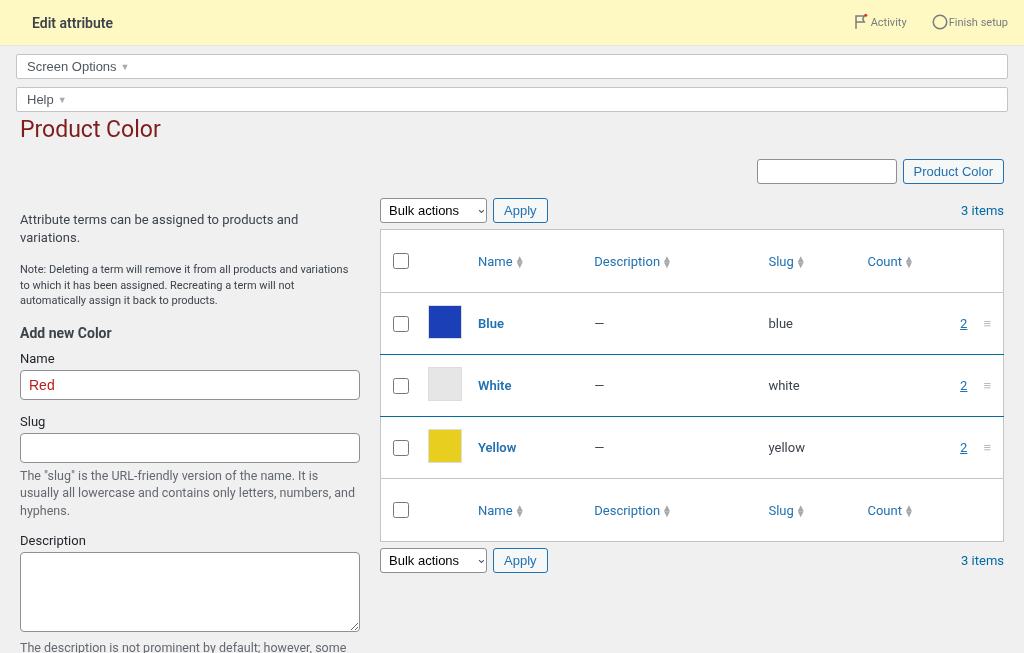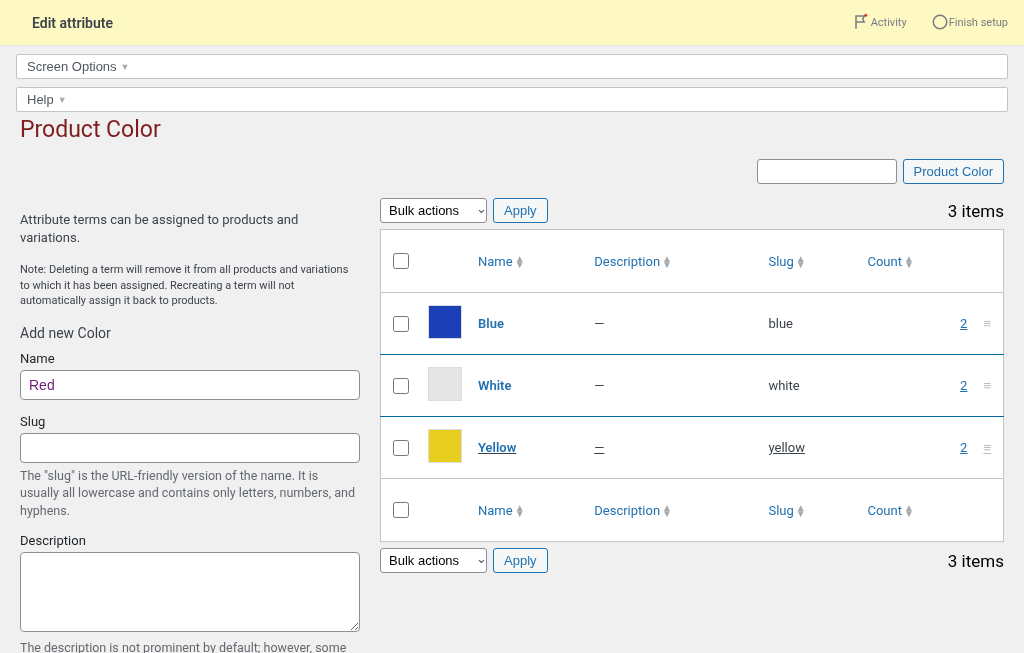--- a/index.html
+++ b/index.html
@@ -32,58 +32,58 @@
     display: flex; align-items: center; gap: 4px;
   }
   .tab-btn .tri { font-size: 9px; color: #a7aaad; }
   .wrap { padding: 0 20px 40px 20px; }
   h1.page-title { font-size: 23px; font-weight: 400; margin: 4px 0 16px 0; color: #7f1d1d; }
   .two-col { display: flex; gap: 20px; align-items: flex-start; }
   .left-col { width: 340px; flex-shrink: 0; }
   .right-col { flex: 1; }
   .intro { font-size: 13px; margin-bottom: 15px; line-height: 1.4; }
   .note { font-size: 11px; line-height: 1.4; margin-bottom: 16px; }
-  .sub-head { font-weight: 400; font-size: 14px; margin-bottom: 10px; }
+  .sub-head { font-weight: 700; font-size: 14px; margin-bottom: 10px; }
   .form-field { margin-bottom: 14px; }
   .form-field label { display: block; font-size: 13px; margin-bottom: 4px; color: #1d2327; }
   .form-field input[type=text], .form-field textarea {
     width: 100%; border: 1px solid #8c8f94; border-radius: 4px; padding: 6px 8px;
-    font-size: 14px; background: #fff; color: #701a75;
+    font-size: 14px; background: #fff; color: #b91c1c;
   }
   .form-field textarea { height: 80px; resize: both; }
   .help { font-size: 12.5px; color: #646970; margin-top: 4px; line-height: 1.4; }
   .search-row { display: flex; justify-content: flex-end; gap: 6px; margin-bottom: 14px; }
   .search-row input {
     border: 1px solid #8c8f94; border-radius: 3px; padding: 3px 8px; width: 140px; font-size: 13px;
   }
   .secondary-btn {
     background: #f6f7f7; border: 1px solid #2271b1; color: #2271b1; border-radius: 3px;
     padding: 4px 10px; font-size: 13px; cursor: pointer;
   }
   .tablenav { display: flex; justify-content: space-between; align-items: center; margin-bottom: 6px; }
   .bulk-select {
     border: 1px solid #8c8f94; border-radius: 3px; padding: 4px 26px 4px 8px; font-size: 13px;
     background: #fff; appearance: none; position: relative;
   }
   .bulk-wrap { position: relative; display: inline-flex; align-items: flex-end; gap: 6px; }
   .bulk-wrap::after {
     content: "⌄"; position: absolute; left: 96px; top: 3px; color: #50575e; pointer-events: none;
   }
-  .item-count { font-size: 17px; color: #000000; }
+  .item-count { font-size: 13px; color: #0369a1; }
   table.wp-list {
     width: 100%; border-collapse: collapse; background: #fff; border: 1px solid #c3c4c7;
   }
   table.wp-list thead th, table.wp-list tfoot th {
     text-align: left; font-weight: 400; font-size: 13px; padding: 20px 8px;
     color: #2271b1; border-bottom: 1px solid #c3c4c7; border-top: 1px solid #c3c4c7;
   }
   table.wp-list th.cb { width: 32px; text-align: center; }
   table.wp-list th .sort { color: #a7aaad; font-size: 10px; margin-left: 2px; display:inline-block; line-height:0.6; vertical-align: middle;}
   table.wp-list td { padding: 12px 8px; border-bottom: 1px solid #0369a1; vertical-align: middle; font-size: 13px; }
-  table.wp-list tbody tr:last-child td { border-bottom: none; text-decoration: underline; }
+  table.wp-list tbody tr:last-child td { border-bottom: none; }
   .swatch-sq { width: 34px; height: 34px; border: 1px solid #ddd; display: inline-block; }
   .term-link { color: #2271b1; font-weight: 600; text-decoration: none; }
   .count-link { color: #2271b1; text-align: center; }
   .handle { color: #b5bcc2; text-align: right; padding-right: 12px !important; }
   input[type=checkbox] { width: 16px; height: 16px; border: 1px solid #8c8f94; border-radius: 3px; }
   th.count-col, td.count-col { text-align: right; padding-right: 24px; }
 </style>
 </head>
 <body>
 

